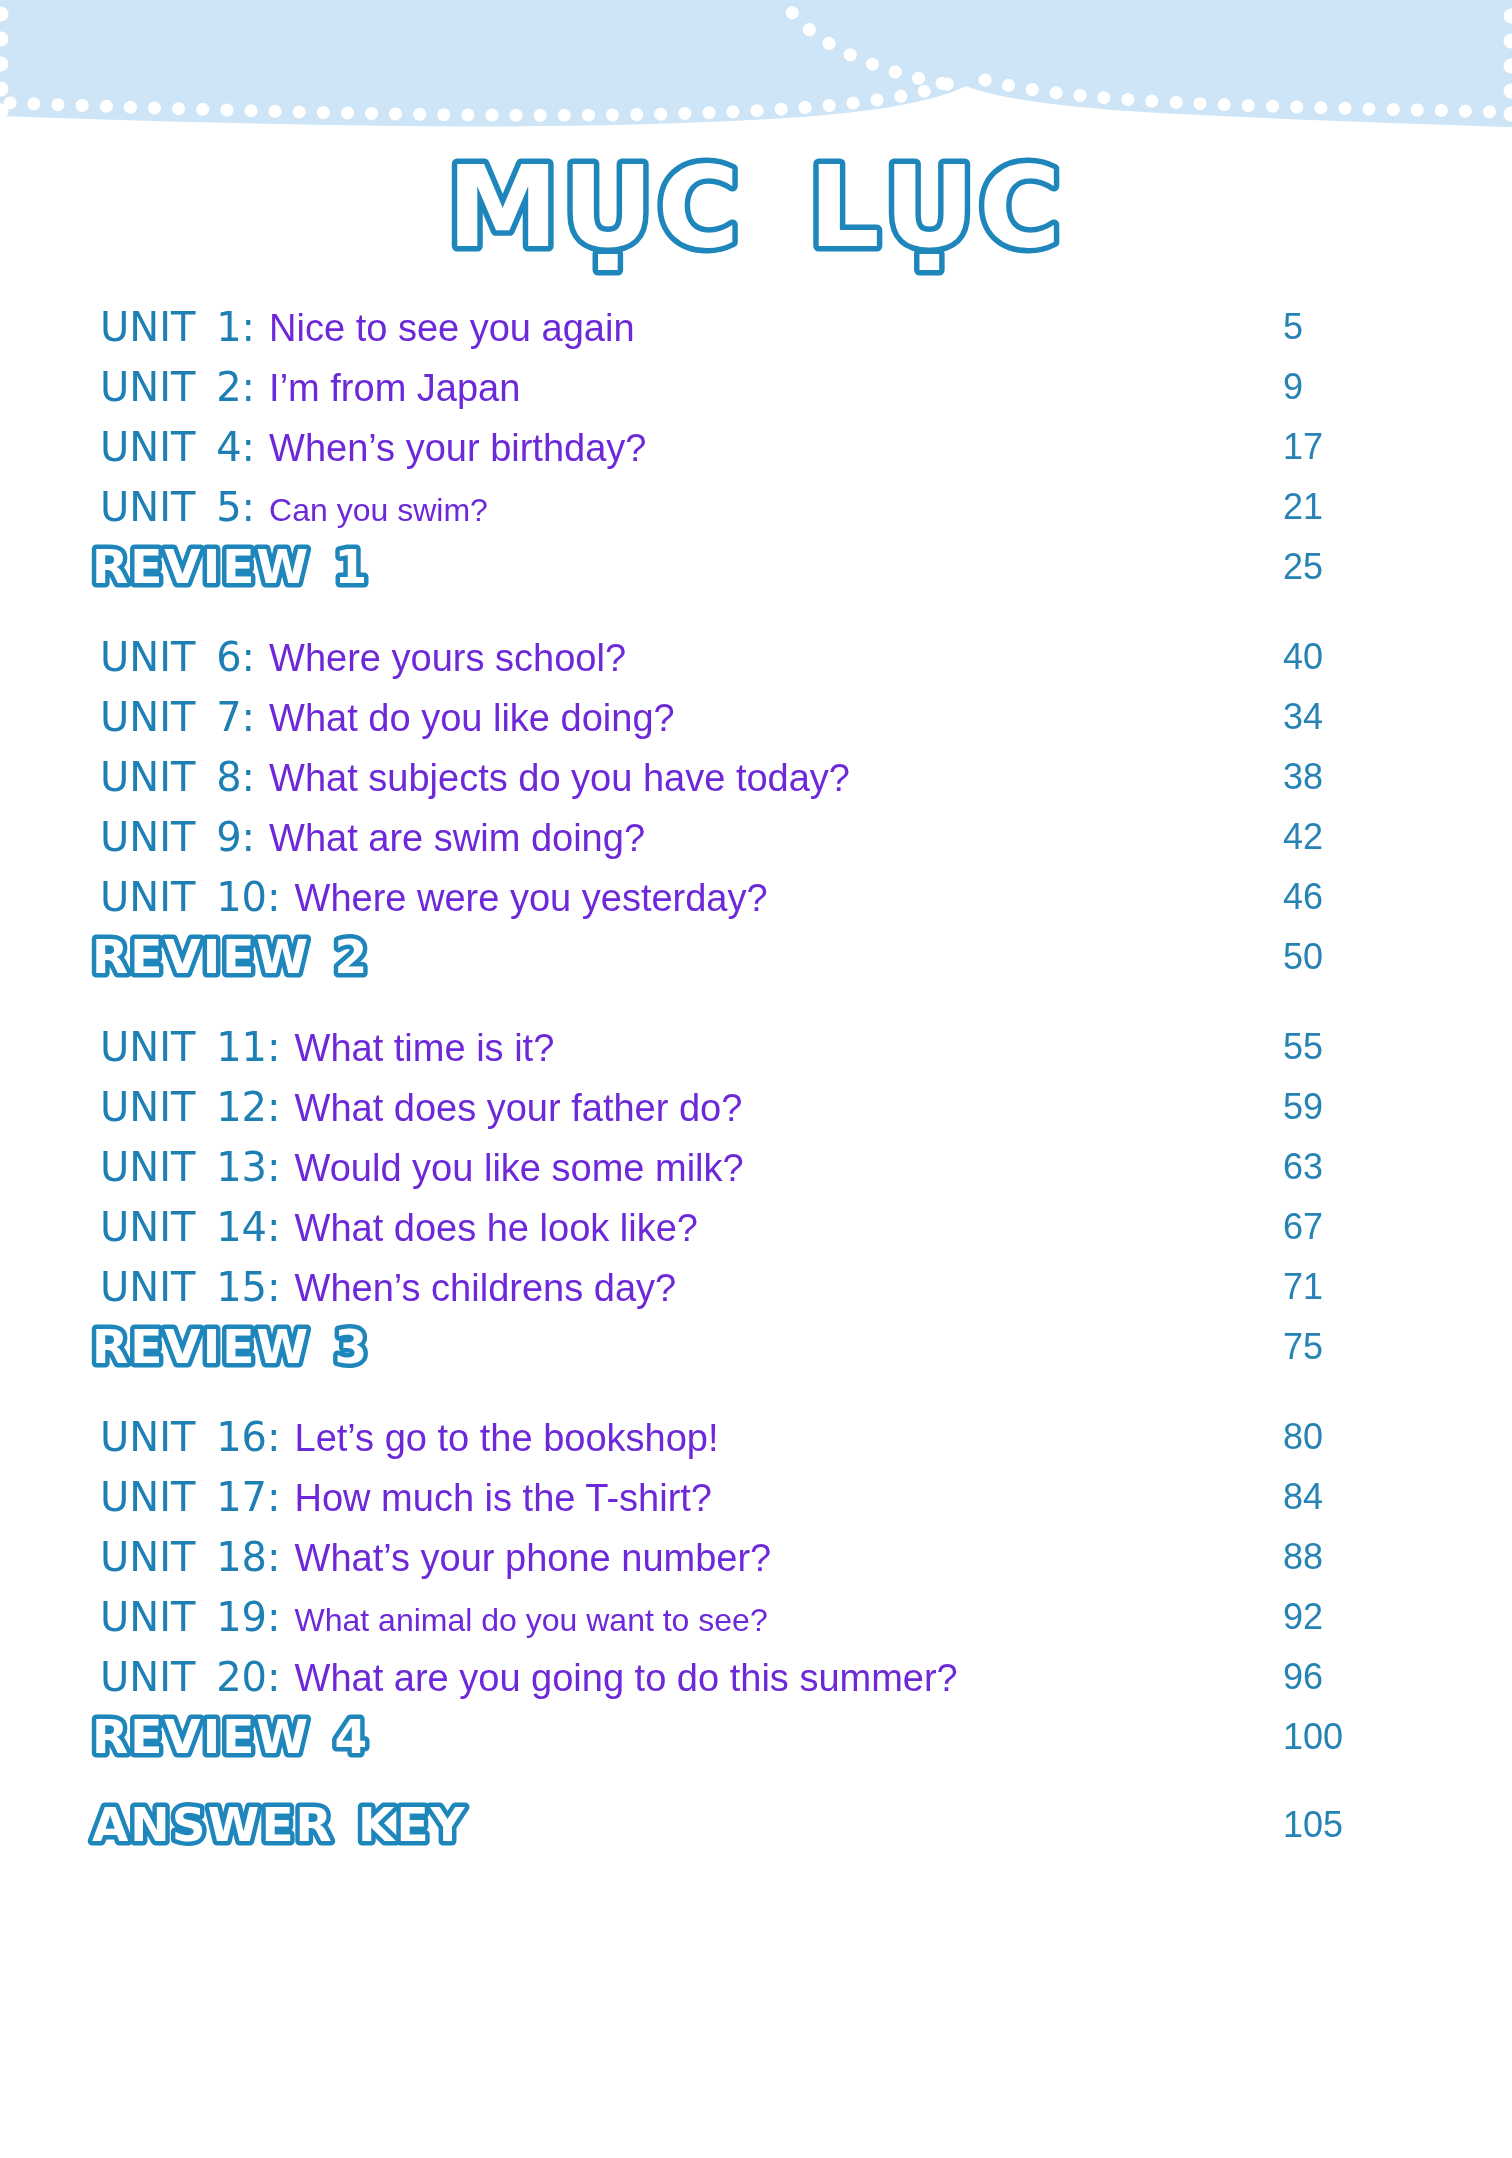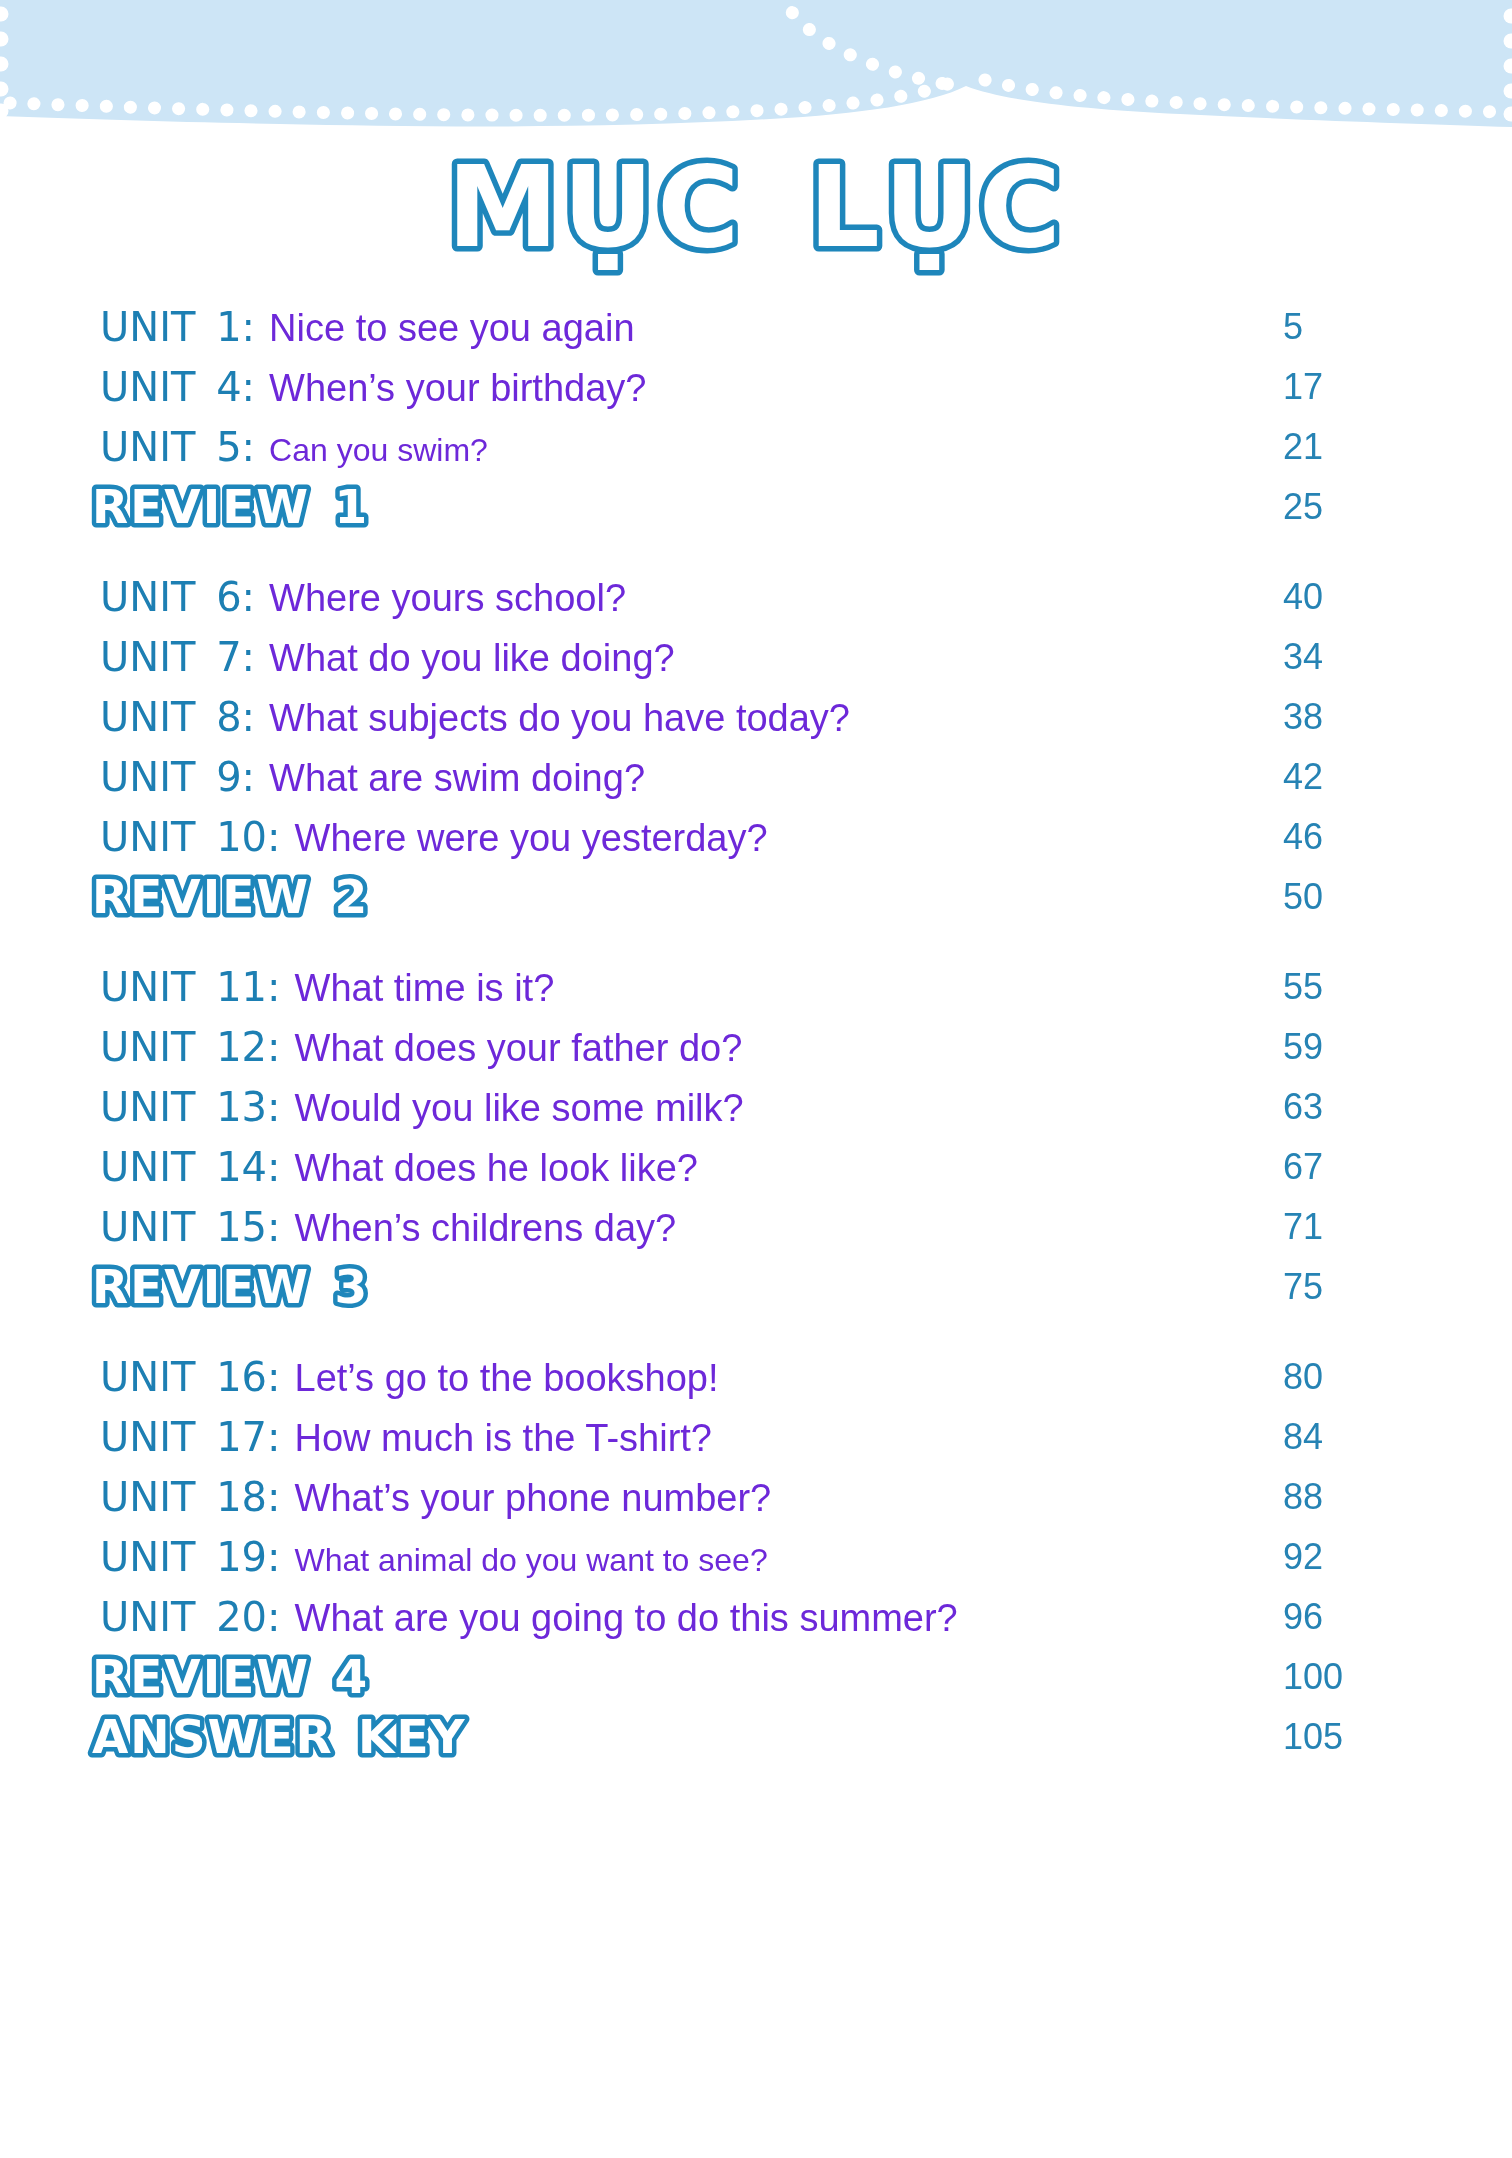--- a/index.html
+++ b/index.html
@@ -23,21 +23,21 @@
     stroke-linejoin:round;
     paint-order:stroke;
     font-size:112px;
     letter-spacing:4px;
     word-spacing:22px;
   }
   
   .toc{position:absolute;top:297px;left:100px;width:1370px;}
   .row{position:relative;height:60px;line-height:60px;white-space:nowrap;}
   .row.gap{margin-top:30px;}
-  .row.gap-key{}
+  .row.gap-key{margin-top:28px;}
   .lbl{
     font-family:"DejaVu Sans",sans-serif;
     font-weight:400;
     font-size:40px;
     color:#1d7fb3;
     letter-spacing:0px;
     word-spacing:8px;
     margin-right:14px;
     vertical-align:baseline;
   }
@@ -109,20 +109,24 @@
     <text class="title-text" x="320" y="118" text-anchor="middle">MỤC LỤC</text>
   </svg>
 
   <div class="toc">
 
     <div class="row unit">
       <span class="lbl">UNIT 1:</span><span class="ttl">Nice to see you again</span>
       <span class="pg">5</span>
     </div>
     <div class="row unit">
+      <span class="lbl">UNIT 2:</span><span class="ttl">I’m from Japan</span>
+      <span class="pg">9</span>
+    </div>
+    <div class="row unit">
       <span class="lbl">UNIT 4:</span><span class="ttl">When’s your birthday?</span>
       <span class="pg">17</span>
     </div>
     <div class="row unit small">
       <span class="lbl">UNIT 5:</span><span class="ttl">Can you swim?</span>
       <span class="pg">21</span>
     </div>
     <div class="row review">
       <svg class="badge" width="430" height="64">
         <text class="badge-text" x="6" y="48">REVIEW 1</text>

